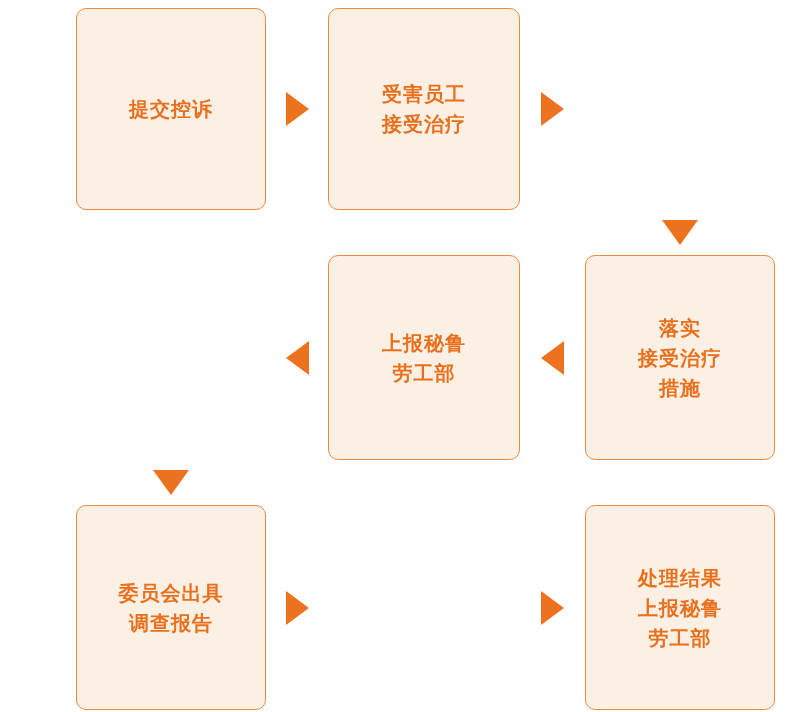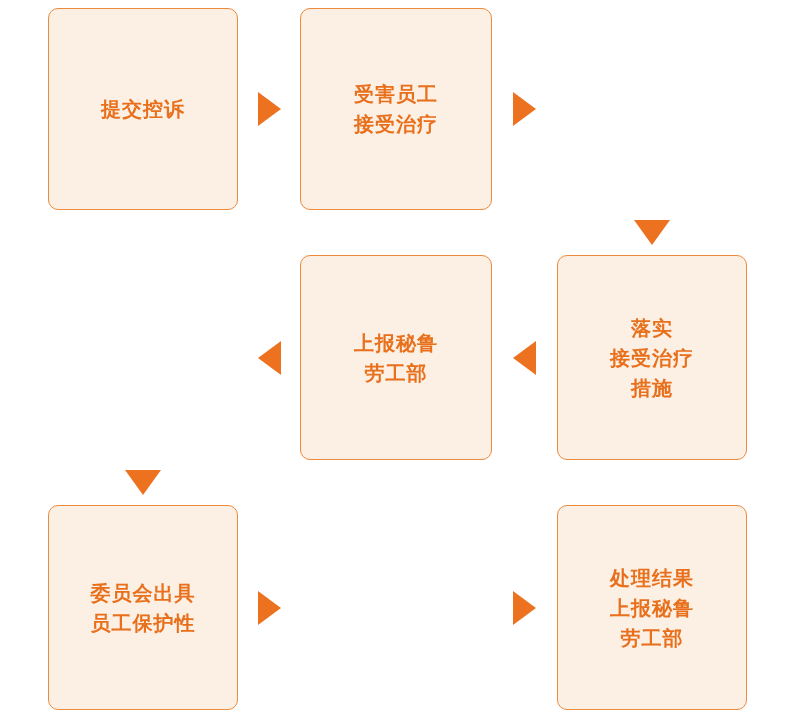--- a/index.html
+++ b/index.html
@@ -13,20 +13,21 @@
   html,body{background:var(--page-bg);}
   body{
     font-family:"Liberation Sans","DejaVu Sans",sans-serif;
   }
   .page{
     position:relative;
     width:800px;
     height:712px;
     background:var(--page-bg);
     overflow:hidden;
+    padding-left:28px;
   }
   .grid{
     display:grid;
     grid-template-columns:190px 62px 192px 65px 190px;
     grid-template-rows:202px 45px 205px 45px 205px;
     padding-left:48px;
     padding-top:8px;
   }
   .box{
     background:var(--box-fill);
@@ -109,21 +110,21 @@
     <div class="arrow-cell" style="grid-area:3/2">
       <span class="tri left"></span>
     </div>
 
     <div class="arrow-cell" style="grid-area:4/1">
       <span class="tri down"></span>
     </div>
 
     <div class="box" style="grid-area:5/1">
       <span class="box-label">委员会出具
-员工保护性</span>
+调查报告</span>
     </div>
     <div class="arrow-cell" style="grid-area:5/2">
       <span class="tri right"></span>
     </div>
     <div class="arrow-cell" style="grid-area:5/4">
       <span class="tri right"></span>
     </div>
     <div class="box" style="grid-area:5/5">
       <span class="box-label">处理结果
 上报秘鲁

